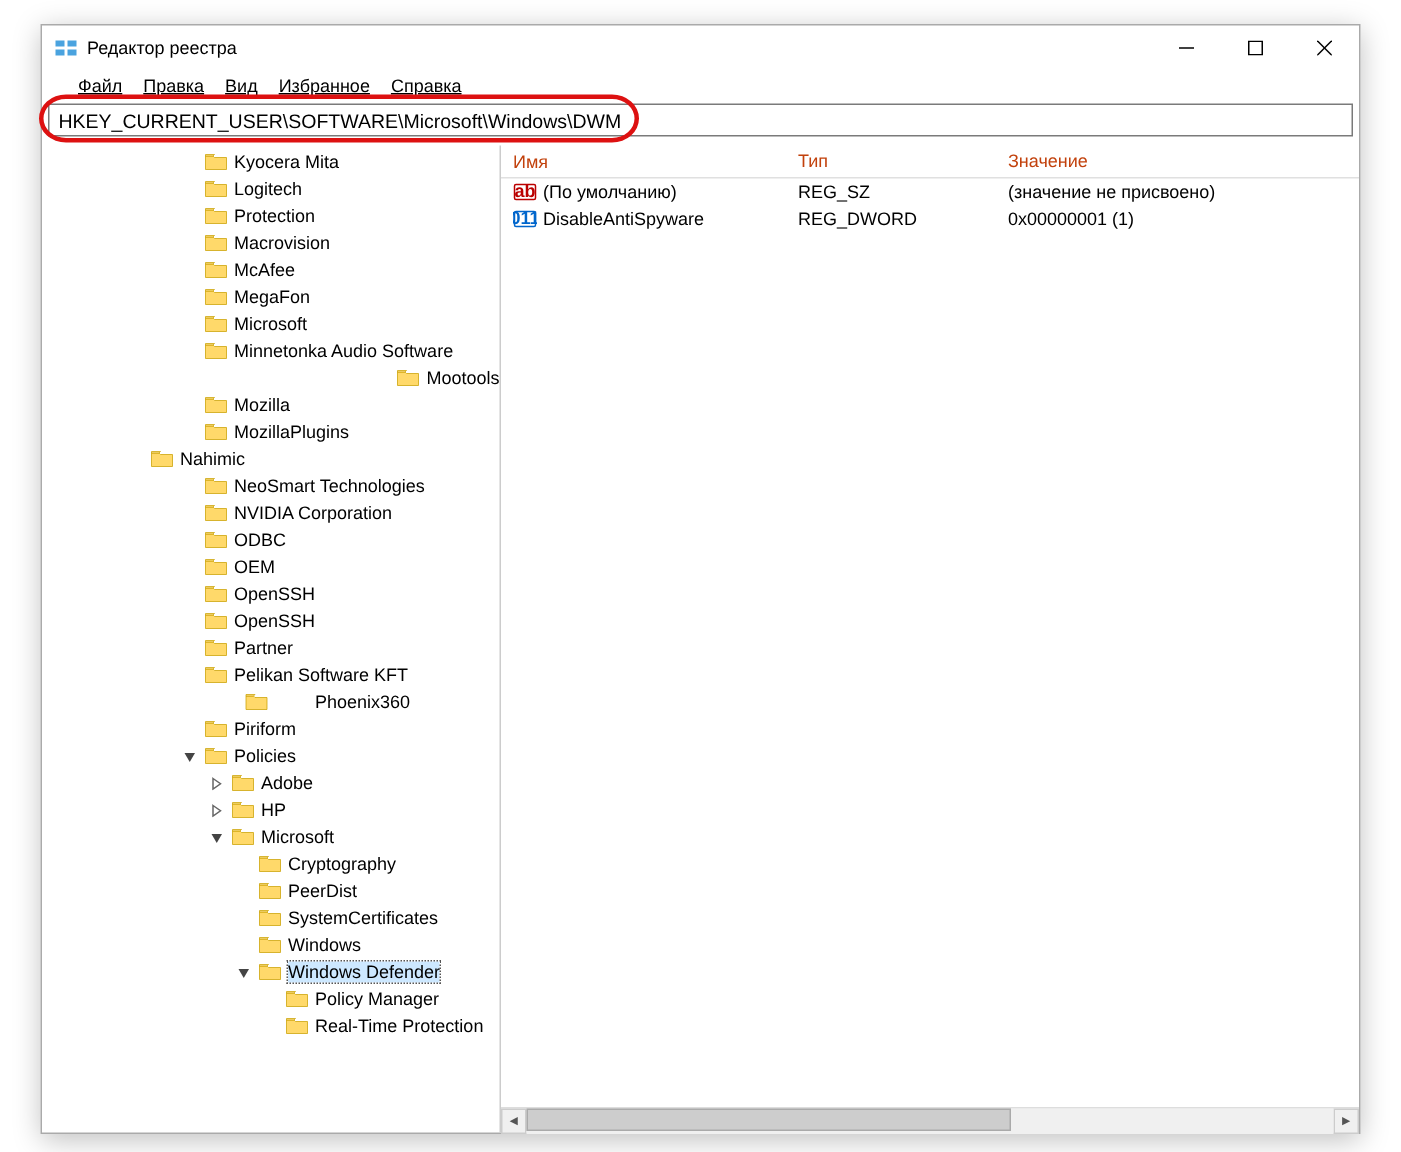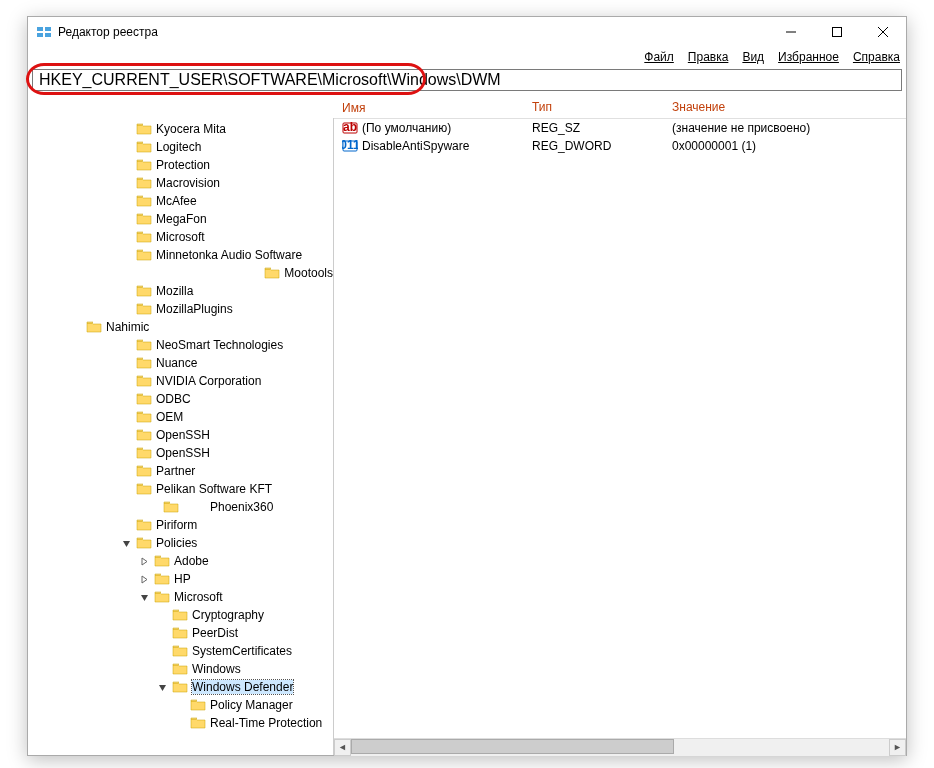--- a/index.html
+++ b/index.html
@@ -3,28 +3,28 @@
 <meta charset="utf-8">
 <style>
 * { box-sizing: border-box; margin: 0; padding: 0; font-family: "Segoe UI", Tahoma, sans-serif; font-size: 12px; }
 body { background: #fff; width: 934px; height: 768px; overflow: hidden; position: relative; }
 .window { position: absolute; left: 27px; top: 16px; width: 880px; height: 740px; background: #fff; border: 1px solid #aaa; box-shadow: 0 4px 18px rgba(0,0,0,0.25); display: flex; flex-direction: column; }
 .titlebar { height: 30px; display: flex; align-items: center; padding-left: 8px; }
 .titlebar .app-icon { width: 16px; height: 16px; margin-right: 6px; display: inline-flex; }
 .titlebar .title { flex: 1; font-size: 12px; color: #000; }
 .win-controls { display: flex; height: 100%; }
 .win-btn { width: 46px; height: 30px; display: flex; align-items: center; justify-content: center; color: #000; }
-.menubar { height: 20px; display: flex; align-items: center; padding-left: 18px; gap: 2px; justify-content: flex-end; }
+.menubar { height: 20px; display: flex; align-items: center; padding-left: 18px; gap: 2px; }
 .menu-item { padding: 2px 6px; text-decoration: underline; text-decoration-color: transparent; cursor: default; }
 .menu-item u { text-decoration: underline; }
 .addressbar-wrap { position: relative; height: 26px; margin: 2px 4px 2px 4px; }
-.addressbar { width: 100%; height: 22px; border: 1px solid #7a7a7a; padding: 2px 6px; font-size: 16px; outline: none; }
+.addressbar { width: 100%; height: 22px; border: 1px solid #7a7a7a; padding: 2px 6px; font-size: 13px; outline: none; }
 .highlight-oval { position: absolute; left: -6px; top: -6px; width: 400px; height: 32px; border: 3px solid #d11; border-radius: 18px / 16px; pointer-events: none; }
 .content { flex: 1; display: flex; min-height: 0; }
-.tree-pane { width: 306px; border-right: 1px solid #ccc; overflow-y: auto; overflow-x: hidden; padding-top: 2px; margin-top: 21px; }
+.tree-pane { width: 306px; border-right: 1px solid #ccc; overflow-y: auto; overflow-x: hidden; padding-top: 2px; }
 .tree-row { display: flex; align-items: center; height: 18px; white-space: nowrap; cursor: default; }
 .tree-row .exp { width: 14px; text-align: center; color: #555; font-size: 10px; display: inline-block; }
 .tree-row .folder { width: 16px; height: 14px; margin-right: 4px; display: inline-flex; align-items: center; }
 .tree-row .label { font-size: 12px; }
 .tree-row.selected .label { background: #cde8ff; outline: 1px dotted #555; }
 .list-pane { flex: 1; display: flex; flex-direction: column; min-width: 0; }
 .list-header { display: flex; height: 22px; border-bottom: 1px solid #e0e0e0; }
 .list-header .col { padding: 3px 8px; color: #c2410c; border-right: 1px solid transparent; }
 .list-body { flex: 1; overflow: auto; }
 .list-row { display: flex; height: 18px; align-items: center; }
@@ -191,49 +191,39 @@
         <div class="tree-row" style="padding-left: 94px;">
           <span class="exp"></span>
           <span class="folder">
             <svg width="16" height="14" viewBox="0 0 16 14">
               <path d="M1 3 L6 3 L7 4 L15 4 L15 12 L1 12 Z" fill="#ffd96a" stroke="#c9a000" stroke-width="0.5"></path>
               <path d="M1 3 L6 3 L7 2 L1 2 Z" fill="#ffe49a" stroke="#c9a000" stroke-width="0.5"></path>
             </svg>
           </span>
           <span class="label">MozillaPlugins</span>
         </div>
-        <div class="tree-row" style="padding-left: 44px;">
+        <div class="tree-row" style="padding-left: 58px;">
           <span class="exp"></span>
           <span class="folder">
             <svg width="16" height="14" viewBox="0 0 16 14">
               <path d="M1 3 L6 3 L7 4 L15 4 L15 12 L1 12 Z" fill="#ffd96a" stroke="#c9a000" stroke-width="0.5"></path>
               <path d="M1 3 L6 3 L7 2 L1 2 Z" fill="#ffe49a" stroke="#c9a000" stroke-width="0.5"></path>
             </svg>
           </span>
           <span class="label">Nahimic</span>
         </div>
         <div class="tree-row" style="padding-left: 94px;">
           <span class="exp"></span>
           <span class="folder">
             <svg width="16" height="14" viewBox="0 0 16 14">
               <path d="M1 3 L6 3 L7 4 L15 4 L15 12 L1 12 Z" fill="#ffd96a" stroke="#c9a000" stroke-width="0.5"></path>
               <path d="M1 3 L6 3 L7 2 L1 2 Z" fill="#ffe49a" stroke="#c9a000" stroke-width="0.5"></path>
             </svg>
           </span>
           <span class="label">NeoSmart Technologies</span>
-        </div>
-        <div class="tree-row" style="padding-left: 94px;">
-          <span class="exp"></span>
-          <span class="folder">
-            <svg width="16" height="14" viewBox="0 0 16 14">
-              <path d="M1 3 L6 3 L7 4 L15 4 L15 12 L1 12 Z" fill="#ffd96a" stroke="#c9a000" stroke-width="0.5"></path>
-              <path d="M1 3 L6 3 L7 2 L1 2 Z" fill="#ffe49a" stroke="#c9a000" stroke-width="0.5"></path>
-            </svg>
-          </span>
-          <span class="label">Nuance</span>
         </div>
         <div class="tree-row" style="padding-left: 94px;">
           <span class="exp"></span>
           <span class="folder">
             <svg width="16" height="14" viewBox="0 0 16 14">
               <path d="M1 3 L6 3 L7 4 L15 4 L15 12 L1 12 Z" fill="#ffd96a" stroke="#c9a000" stroke-width="0.5"></path>
               <path d="M1 3 L6 3 L7 2 L1 2 Z" fill="#ffe49a" stroke="#c9a000" stroke-width="0.5"></path>
             </svg>
           </span>
           <span class="label">NVIDIA Corporation</span>

